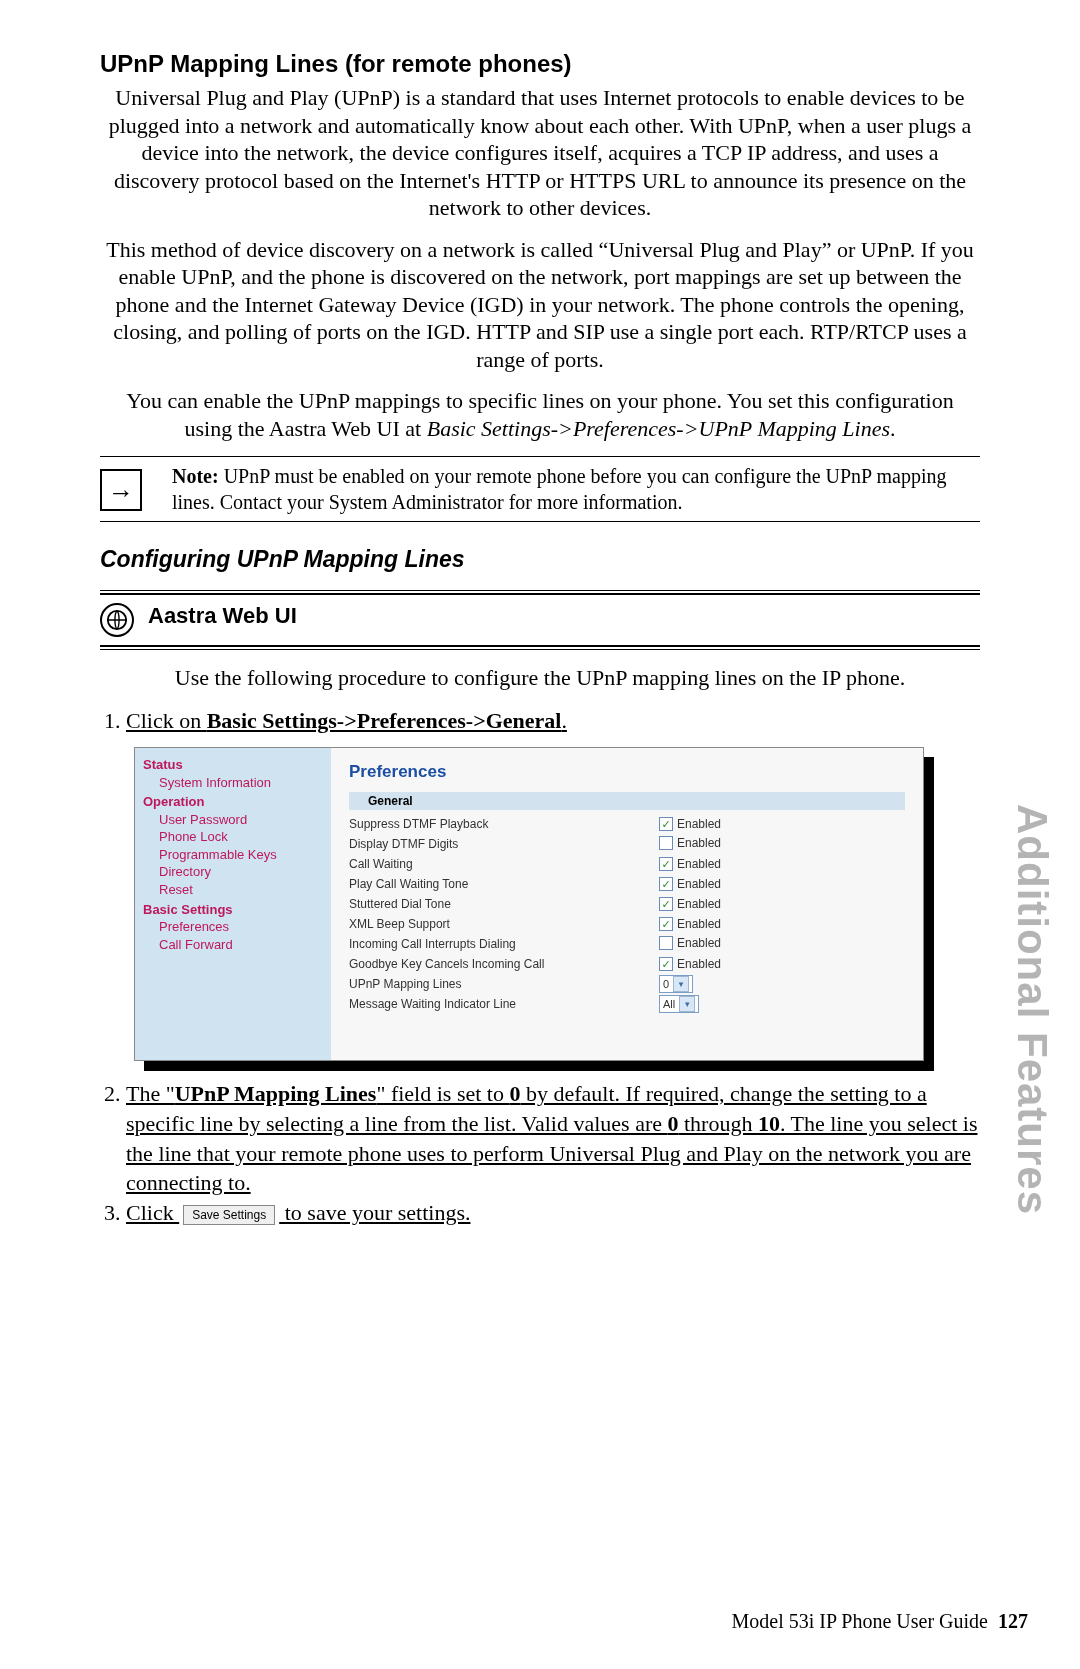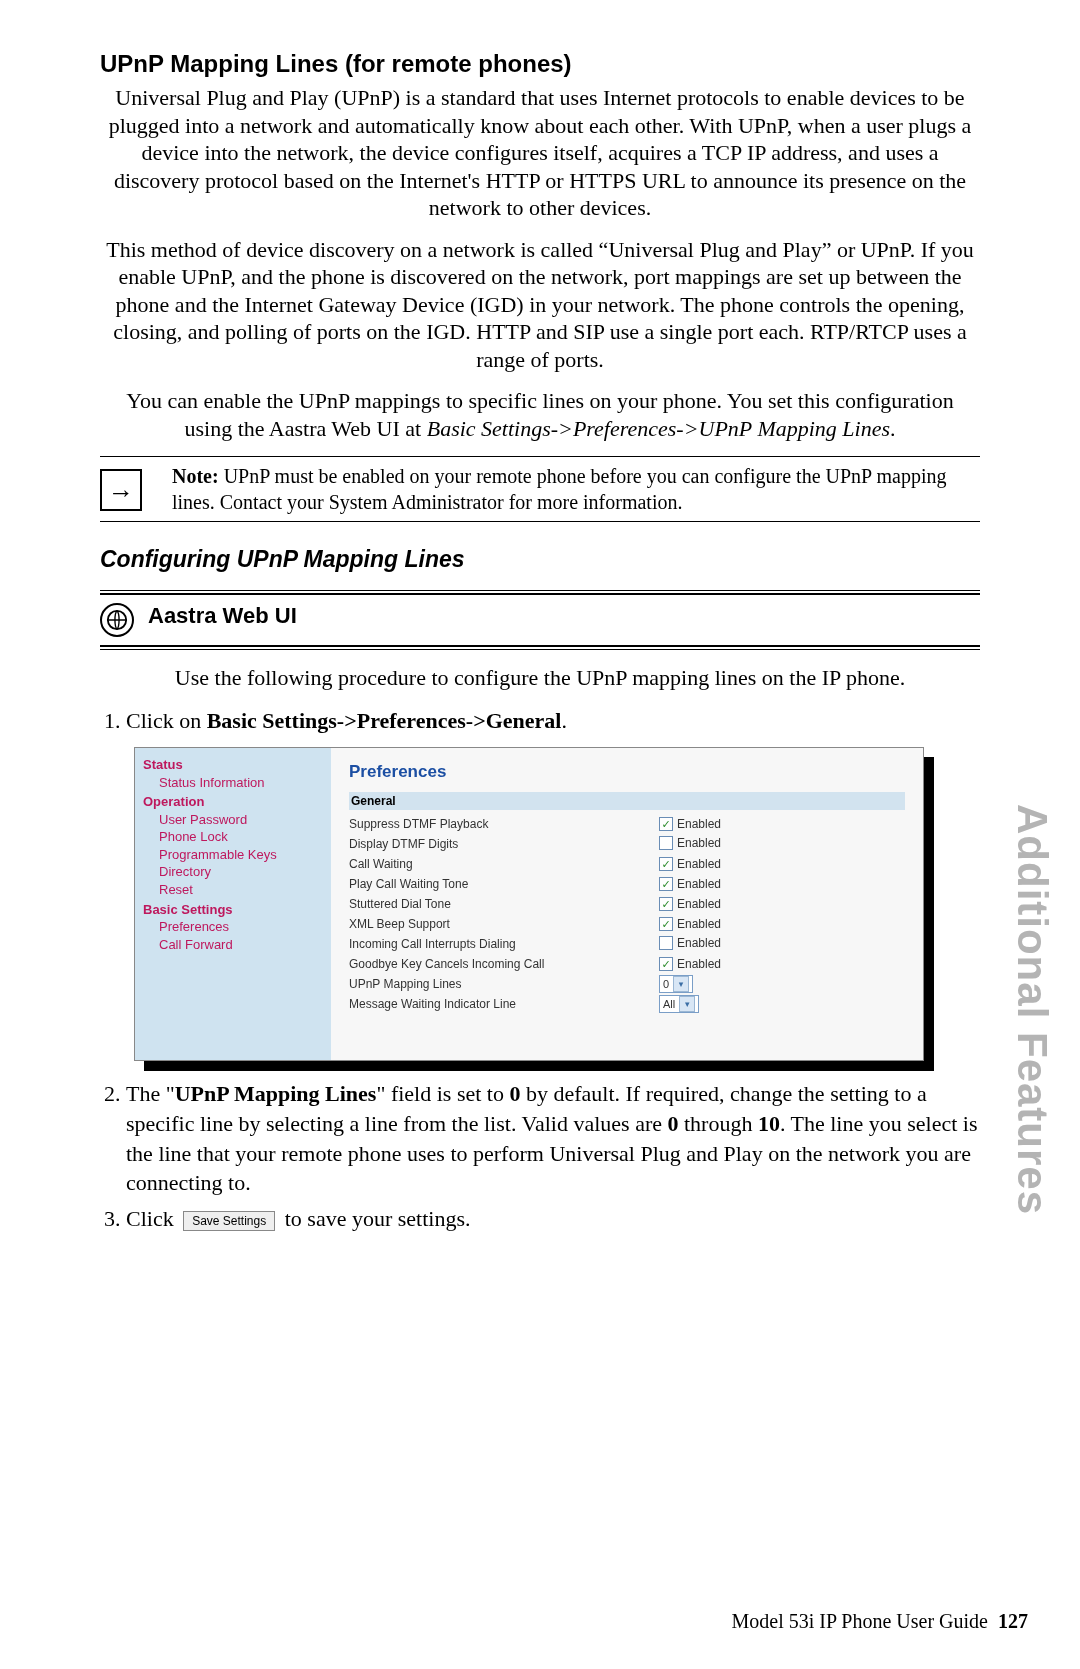--- a/index.html
+++ b/index.html
@@ -42,21 +42,21 @@
   .webui-row{display:flex;margin:8px 0;}
   .globe{
     width:30px;height:30px;border:2.5px solid #000;border-radius:50%;
     display:flex;align-items:center;justify-content:center;margin-right:14px;
     font-weight:bold;font-size:20px;
   }
   .webui-label{
     font-family:Arial,Helvetica,sans-serif;font-weight:600;font-size:22px;
   }
   ol.steps{font-size:22px;line-height:1.35;padding-left:26px;margin:8px 0;}
-  ol.steps li{margin:6px 0;}
+  ol.steps li{margin:0 0;text-decoration:underline;}
   .bold{font-weight:bold;}
   
   .shot-wrap{position:relative;margin:12px 0 18px 34px;width:790px;}
   .shot-shadow{
     position:absolute;top:10px;left:10px;width:100%;height:100%;
     background:#000;z-index:0;
   }
   .shot{
     position:relative;z-index:1;display:flex;background:#fff;
     font-family:Arial,Helvetica,sans-serif;font-size:13px;
@@ -64,21 +64,21 @@
   }
   .shot-nav{
     width:180px;background:#cfe3f0;padding:6px 8px;color:#be185d;
     font-size:13px;line-height:1.35;
   }
   .shot-nav .cat{font-weight:bold;margin-top:2px;}
   .shot-nav .item{margin-left:16px;}
   .shot-main{flex:1;background:#f7f7f7;padding:10px 18px;}
   .pref-title{color:#1c4fa3;font-weight:bold;font-size:17px;margin:4px 0 10px 0;}
   .gen-bar{
-    background:#d2e3ef;font-weight:bold;font-size:12px;padding:2px 2px;
+    background:#d2e3ef;font-weight:bold;font-size:12px;padding:2px 19px;
     margin-bottom:4px;
   }
   .pref-row{display:flex;align-items:center;height:20px;font-size:12px;color:#333;}
   .pref-row .lbl{flex:0 0 310px;}
   .pref-row .ctl{flex:1;}
   .cb{display:inline-flex;align-items:center;}
   .cb-box{
     width:12px;height:12px;border:1px solid #6a8db5;margin-right:4px;
     display:inline-flex;align-items:center;justify-content:center;
     font-size:11px;color:#2a8a2a;background:#fff;line-height:1;
@@ -159,21 +159,21 @@
   <li>
     <span>Click on </span><span class="bold">Basic Settings-&gt;Preferences-&gt;General</span><span>.</span>
   </li>
 </ol>
 
 <div class="shot-wrap">
   <div class="shot-shadow"></div>
   <div class="shot">
     <div class="shot-nav">
       <div class="cat">Status</div>
-      <div class="item">Status Information</div>
+      <div class="item">System Information</div>
       <div class="cat">Operation</div>
       <div class="item">User Password</div>
       <div class="item">Phone Lock</div>
       <div class="item">Programmable Keys</div>
       <div class="item">Directory</div>
       <div class="item">Reset</div>
       <div class="cat">Basic Settings</div>
       <div class="item">Preferences</div>
       <div class="item">Call Forward</div>
     </div>

